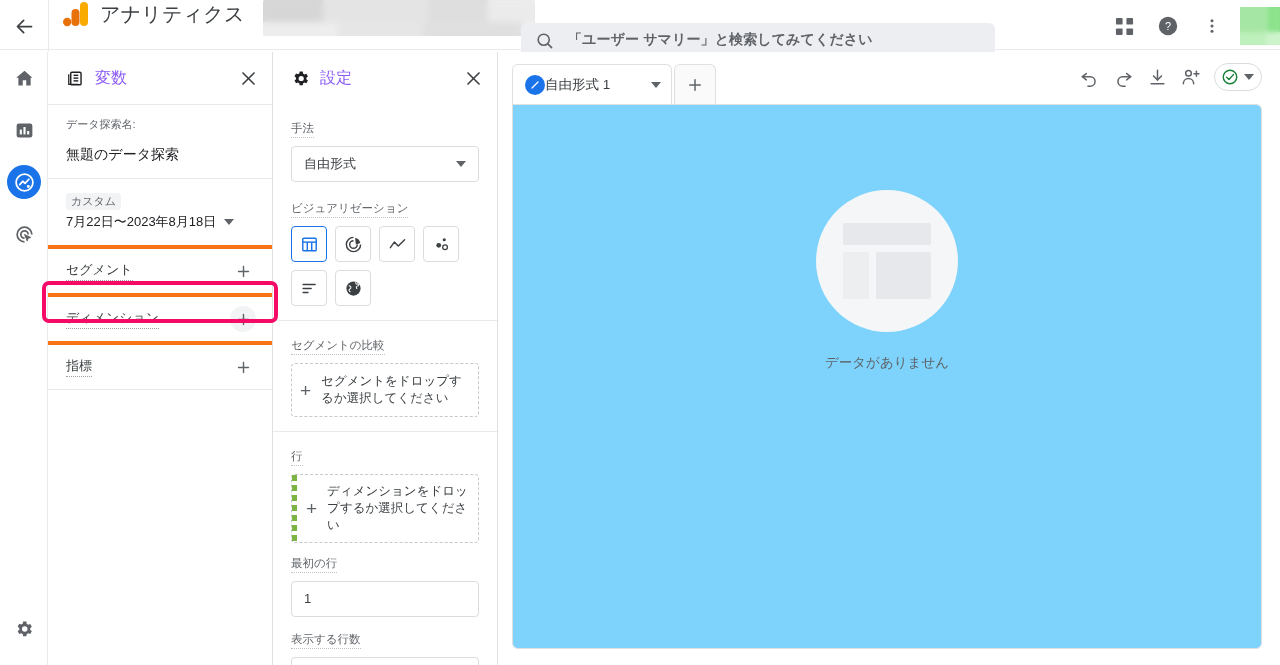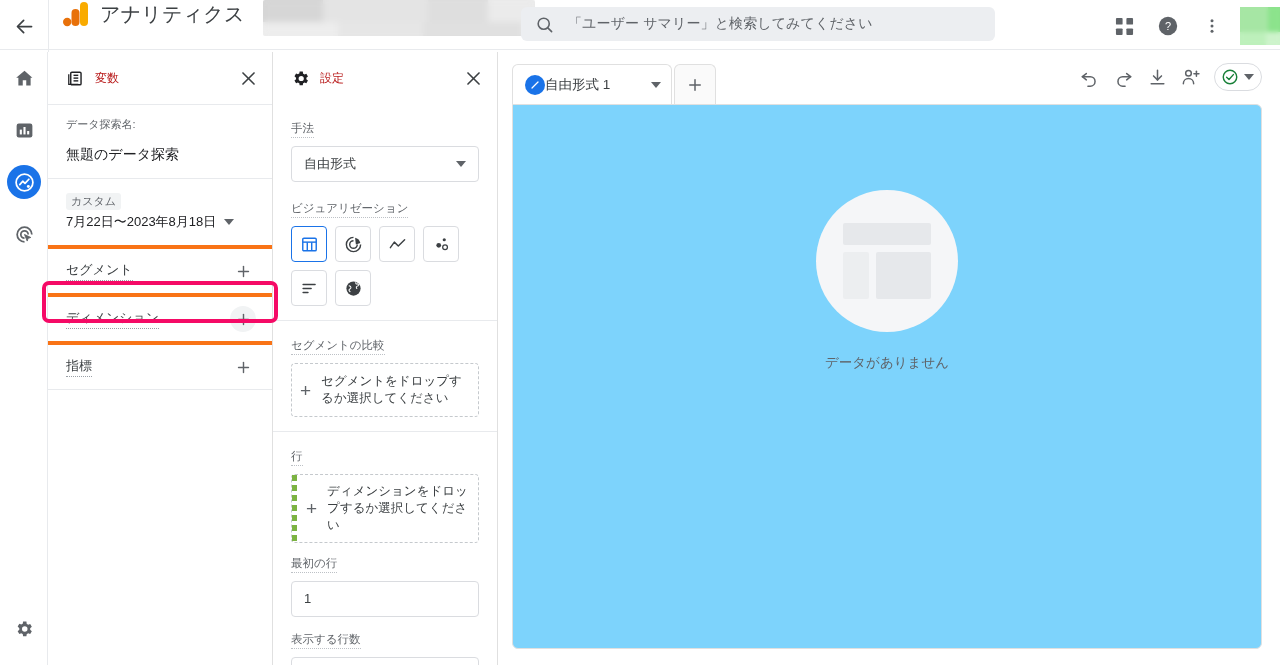--- a/index.html
+++ b/index.html
@@ -37,21 +37,21 @@
   .acct-blur .b2 { left: 60px;  top: 0;  width: 105px; height: 22px; background: #e4e4e4; }
   .acct-blur .b3 { left: 165px; top: 0;  width: 60px;  height: 22px; background: #dedede; }
   .acct-blur .b4 { left: 225px; top: 0;  width: 47px;  height: 22px; background: #ebebeb; }
   .acct-blur .b5 { left: 0;   top: 22px; width: 75px;  height: 14px; background: #ededed; }
   .acct-blur .b6 { left: 75px;  top: 22px; width: 85px;  height: 14px; background: #e6e6e6; }
   .acct-blur .b7 { left: 160px; top: 22px; width: 100px; height: 14px; background: #e0e0e0; }
   .acct-blur .b8 { left: 260px; top: 22px; width: 12px;  height: 14px; background: #efefef; }
   .acct-blur::after {
     content: ""; position: absolute; inset: 0; backdrop-filter: blur(3px);
   }
-  .search-wrap { position: absolute; left: 521px; top: 7px; width: 474px; height: 34px; }
+  .search-wrap { position: absolute; left: 521px; top: 23px; width: 474px; height: 34px; font-weight: bold; }
   .search-box {
     width: 100%; height: 100%; background: #eceef1; border-radius: 6px;
     display: flex; align-items: center; padding-left: 14px; gap: 14px; cursor: text;
   }
   .search-text { font-size: 14px; color: #5f6368; letter-spacing: .1px; }
   .topbar-right {
     position: absolute; right: 0; top: 0; height: 52px; display: flex;
     align-items: center; gap: 0;
   }
   .tb-icon {
@@ -87,21 +87,21 @@
   
   .panel-vars {
     position: absolute; left: 48px; top: 52px; width: 225px; height: 613px;
     background: #fff; border-right: 1px solid #e0e0e0;
   }
   .panel-head {
     height: 52px; display: flex; align-items: center; padding: 0 14px 0 18px;
     justify-content: space-between;
   }
   .panel-head-left { display: flex; align-items: center; gap: 10px; }
-  .panel-title { font-size: 12px; color: #b91c1c; }
+  .panel-title { font-size: 16px; color: #8b5cf6; }
   .panel-close { color: #3c4043; cursor: pointer; display: flex; }
   .vars-sec {
     border-top: 1px solid #e8eaed; padding: 12px 18px 14px 18px;
   }
   .vars-label { font-size: 11px; color: #5f6368; margin-bottom: 14px; }
   .vars-value { font-size: 14px; color: #202124; }
   .chip-custom {
     display: inline-block; font-size: 11px; color: #5f6368; background: #f1f3f4;
     padding: 1px 5px; border-radius: 3px; margin-bottom: 3px;
   }

